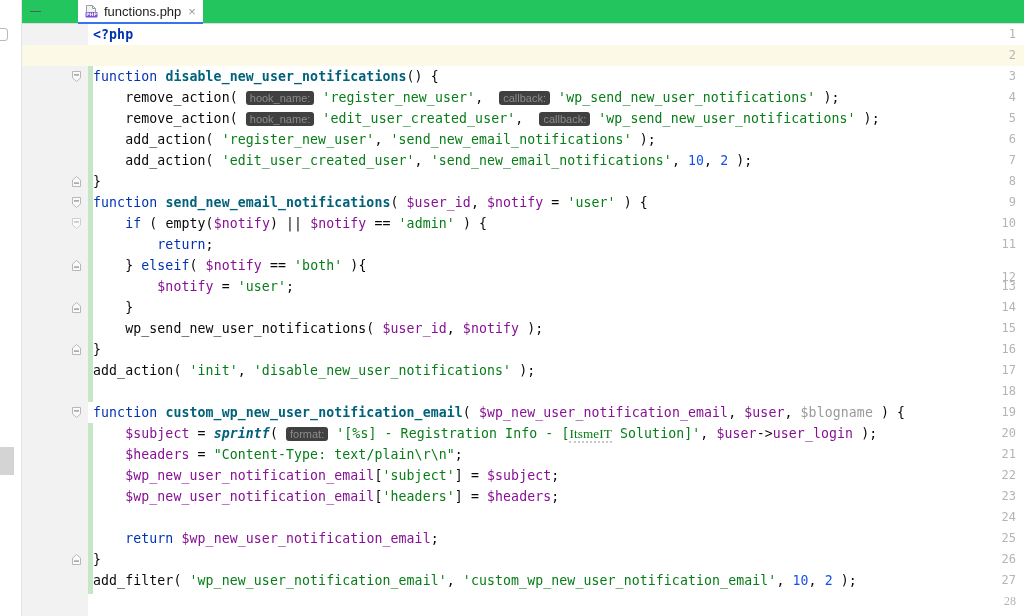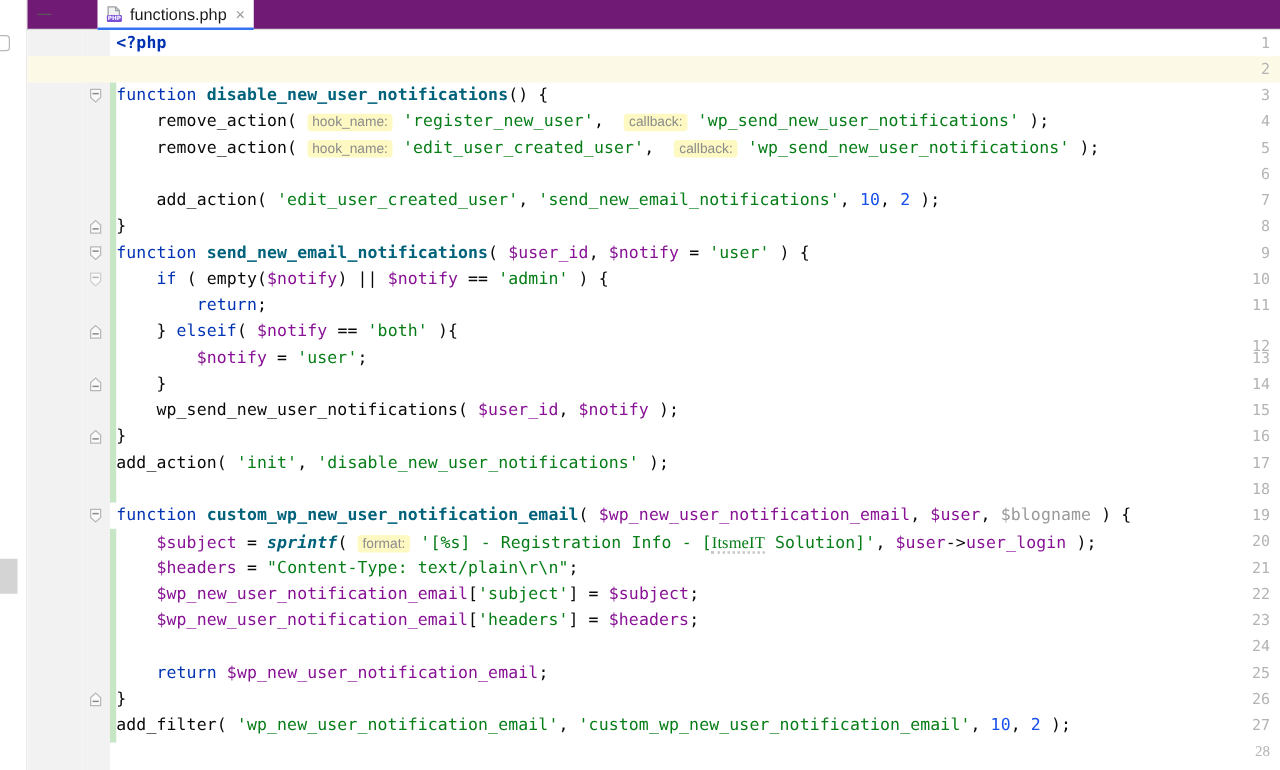--- a/index.html
+++ b/index.html
@@ -49,21 +49,21 @@
     width: 14px;
     height: 28px;
     background: #d4d4d4;
   }
 
   
   .tabbar {
     position: absolute;
     left: 22px; top: 0;
     width: 1002px; height: 24px;
-    background: #701a75;
+    background: #22c55e;
     border-bottom: 1px solid #dcdcdc;
     box-sizing: border-box;
   }
   .collapse-btn {
     position: absolute;
     left: 0px; top: 0;
     width: 26px; height: 23px;
     display: flex; align-items: center; justify-content: center;
     cursor: pointer;
   }
@@ -191,21 +191,21 @@
   .var  { color: #871094; }           
   .str  { color: #067d17; }           
   .num  { color: #1750eb; }
   .pl   { color: #080808; }           
   .dim  { color: #999999; }           
   .mth  { color: #871094; }           
   .ital { font-style: italic; }
   .tag  { color: #0033b3; font-weight: bold; }
 
   .hint {
-    background: #fef9c3;
+    background: #404040;
     color: #8c8c8c;
     font-size: 11px;
     font-family: "Liberation Sans", sans-serif;
     border-radius: 3px;
     padding: 1px 4px 1px 4px;
     letter-spacing: 0;
   }
   .typo {
     border-bottom: 2px dotted #c9c9c9;
     font-family: Liberation Serif, serif;
@@ -345,20 +345,21 @@
       <div class="line" style="top:0px"><span class="tag">&lt;?php</span></div>
 
       <div class="line" style="top:21px"></div>
 
       <div class="line" style="top:42px"><span class="kw">function</span> <span class="fn">disable_new_user_notifications</span><span class="pl">() {</span></div>
 
       <div class="line" style="top:63px"><span class="pl">    remove_action( </span><span class="hint">hook_name:</span><span class="pl"> </span><span class="str">'register_new_user'</span><span class="pl">,  </span><span class="hint">callback:</span><span class="pl"> </span><span class="str">'wp_send_new_user_notifications'</span><span class="pl"> );</span></div>
 
       <div class="line" style="top:84px"><span class="pl">    remove_action( </span><span class="hint">hook_name:</span><span class="pl"> </span><span class="str">'edit_user_created_user'</span><span class="pl">,  </span><span class="hint">callback:</span><span class="pl"> </span><span class="str">'wp_send_new_user_notifications'</span><span class="pl"> );</span></div>
 
+      <div class="line" style="top:105px"><span class="pl">    add_action( </span><span class="str">'register_new_user'</span><span class="pl">, </span><span class="str">'send_new_email_notifications'</span><span class="pl"> );</span></div>
 
       <div class="line" style="top:126px"><span class="pl">    add_action( </span><span class="str">'edit_user_created_user'</span><span class="pl">, </span><span class="str">'send_new_email_notifications'</span><span class="pl">, </span><span class="num">10</span><span class="pl">, </span><span class="num">2</span><span class="pl"> );</span></div>
 
       <div class="line" style="top:147px"><span class="pl">}</span></div>
 
       <div class="line" style="top:168px"><span class="kw">function</span> <span class="fn">send_new_email_notifications</span><span class="pl">( </span><span class="var">$user_id</span><span class="pl">, </span><span class="var">$notify</span><span class="pl"> = </span><span class="str">'user'</span><span class="pl"> ) {</span></div>
 
       <div class="line" style="top:189px"><span class="pl">    </span><span class="kw">if</span><span class="pl"> ( </span><span class="pl">empty(</span><span class="var">$notify</span><span class="pl">) || </span><span class="var">$notify</span><span class="pl"> == </span><span class="str">'admin'</span><span class="pl"> ) {</span></div>
 
       <div class="line" style="top:210px"><span class="pl">        </span><span class="kw">return</span><span class="pl">;</span></div>

